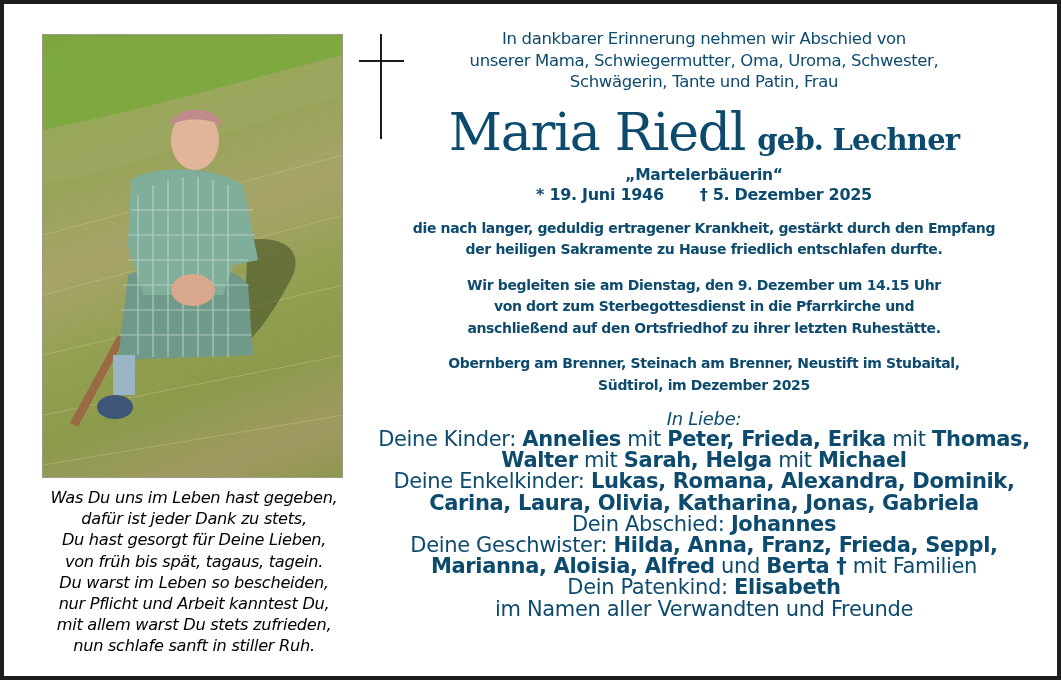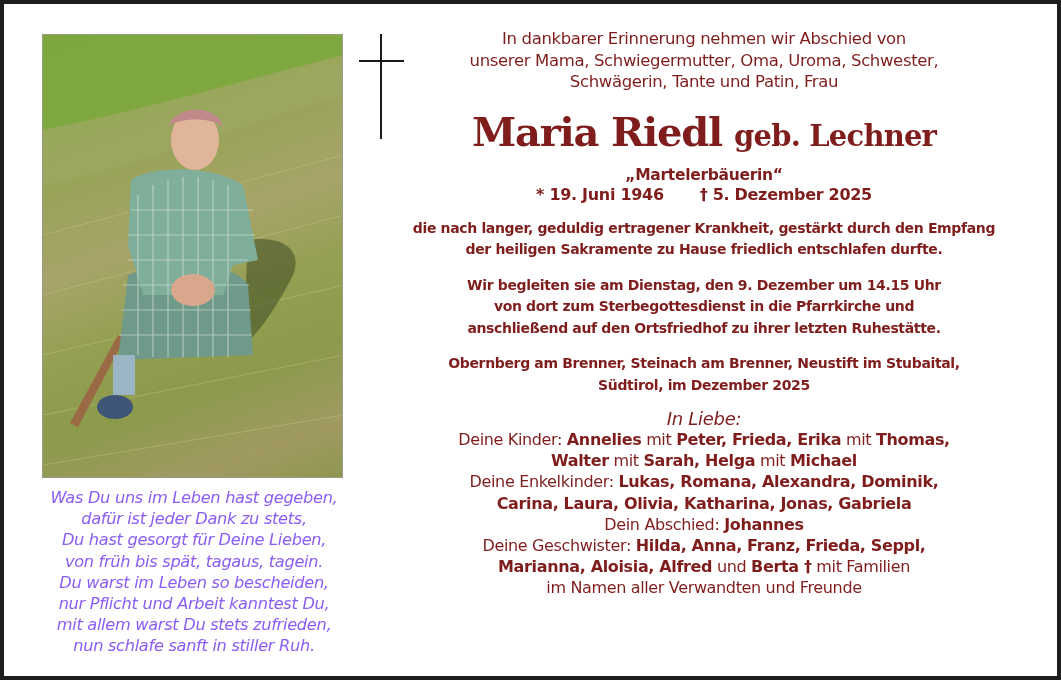--- a/index.html
+++ b/index.html
@@ -11,44 +11,44 @@
   .photo {
     position: absolute; left: 38px; top: 30px; width: 301px; height: 444px;
     border: 1px solid #9a9a8a; box-sizing: border-box; overflow: hidden;
     background:
       linear-gradient(160deg, #7fa040 0%, #8aa84a 18%, #9aa35a 30%, #a7a46a 45%, #94a052 60%, #8c9a4c 75%, #a09a62 90%, #8f9650 100%);
   }
   .photo svg { position: absolute; left: 0; top: 0; }
   .poem {
     position: absolute; left: 20px; top: 483px; width: 340px;
     font-family: "DejaVu Sans", sans-serif; font-style: italic;
-    font-size: 16.2px; line-height: 21.2px; color: #8b5cf6; text-align: center;
+    font-size: 16.2px; line-height: 21.2px; color: #000000; text-align: center;
     letter-spacing: -0.3px;
   }
   .poem div { white-space: nowrap; }
   .cross-v { position: absolute; left: 376px; top: 30px; width: 2px; height: 105px; background: #1a1a1a; }
   .cross-h { position: absolute; left: 355px; top: 56px; width: 45px; height: 2px; background: #1a1a1a; }
   .main {
     position: absolute; left: 360px; top: 24px; width: 680px;
-    font-family: "DejaVu Sans", sans-serif; color: #7f1d1d; text-align: center;
+    font-family: "DejaVu Sans", sans-serif; color: #0c4a6e; text-align: center;
   }
   .intro { font-size: 16.5px; line-height: 21.5px; letter-spacing: -0.35px; }
   .intro div, .para div, .mourners div { white-space: nowrap; }
   .name-line { margin-top: 14px; height: 50px; line-height: 50px; }
-  .name { font-family: "DejaVu Serif", serif; font-weight: bold; font-size: 40px; letter-spacing: -1.2px; }
+  .name { font-family: "DejaVu Serif", serif; font-weight: normal; font-size: 52px; letter-spacing: -1.2px; }
   .maiden { font-family: "DejaVu Serif", serif; font-weight: bold; font-size: 29px; letter-spacing: -0.8px; margin-left: 12px; }
   .nick { margin-top: 8px; font-weight: bold; font-size: 15.5px; line-height: 20px; letter-spacing: -0.3px; }
   .dates { font-weight: bold; font-size: 16px; line-height: 20px; letter-spacing: -0.3px; }
   .dates .gap { display: inline-block; width: 36px; }
   .para { font-size: 14px; line-height: 21.5px; letter-spacing: -0.35px; font-weight: bold; }
   .p1 { margin-top: 13px; }
   .p2 { margin-top: 14px; }
   .p3 { margin-top: 14px; }
   .love { margin-top: 12px; font-style: italic; font-size: 18px; line-height: 21px; letter-spacing: -0.3px; }
-  .mourners { font-size: 16px; line-height: 21.2px; letter-spacing: -0.35px; }
+  .mourners { font-size: 21px; line-height: 21.2px; letter-spacing: -0.35px; }
   .mourners b { font-weight: bold; }
 </style>
 </head>
 <body>
 
 <div class="frame">
 
   <div class="photo">
     <svg width="301" height="444" viewBox="0 0 301 444">
 
@@ -166,16 +166,20 @@
         <span>Dein Abschied:</span>
         <b>Johannes</b>
       </div>
       <div>
         <span>Deine Geschwister:</span>
         <b>Hilda, Anna, Franz, Frieda, Seppl,</b>
       </div>
       <div>
         <b>Marianna, Aloisia, Alfred</b><span> und </span><b>Berta †</b><span> mit Familien</span>
       </div>
+      <div>
+        <span>Dein Patenkind:</span>
+        <b>Elisabeth</b>
+      </div>
       <div>im Namen aller Verwandten und Freunde</div>
     </div>
   </div>
 </div>
 
 </body></html>

